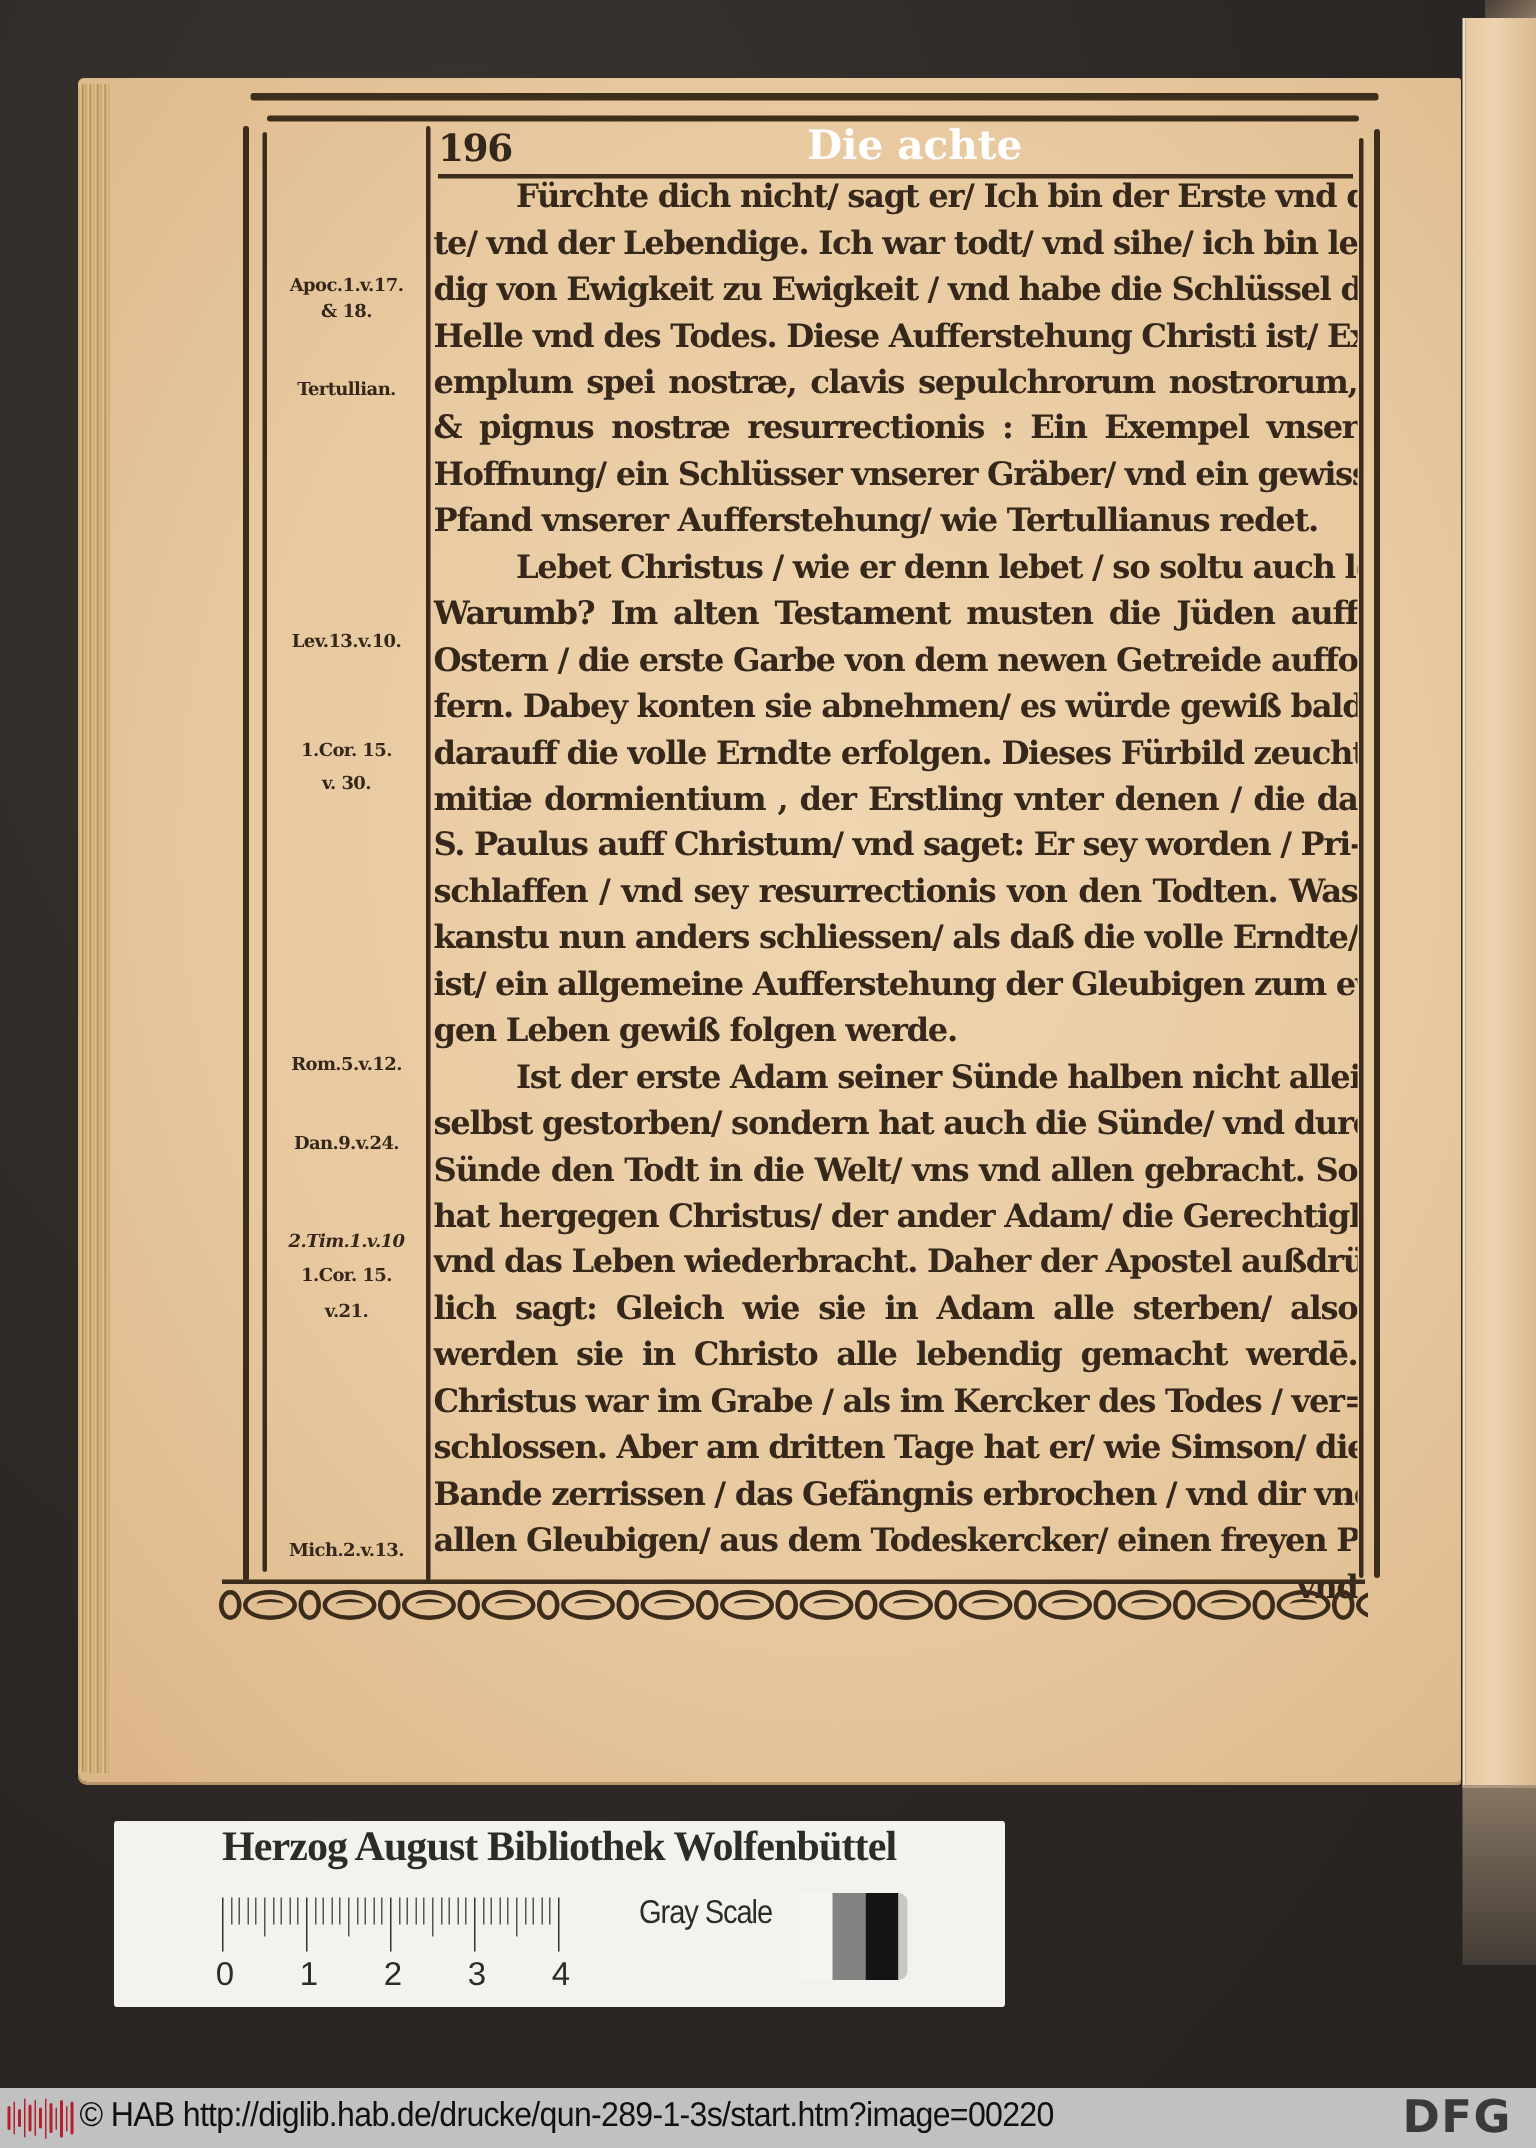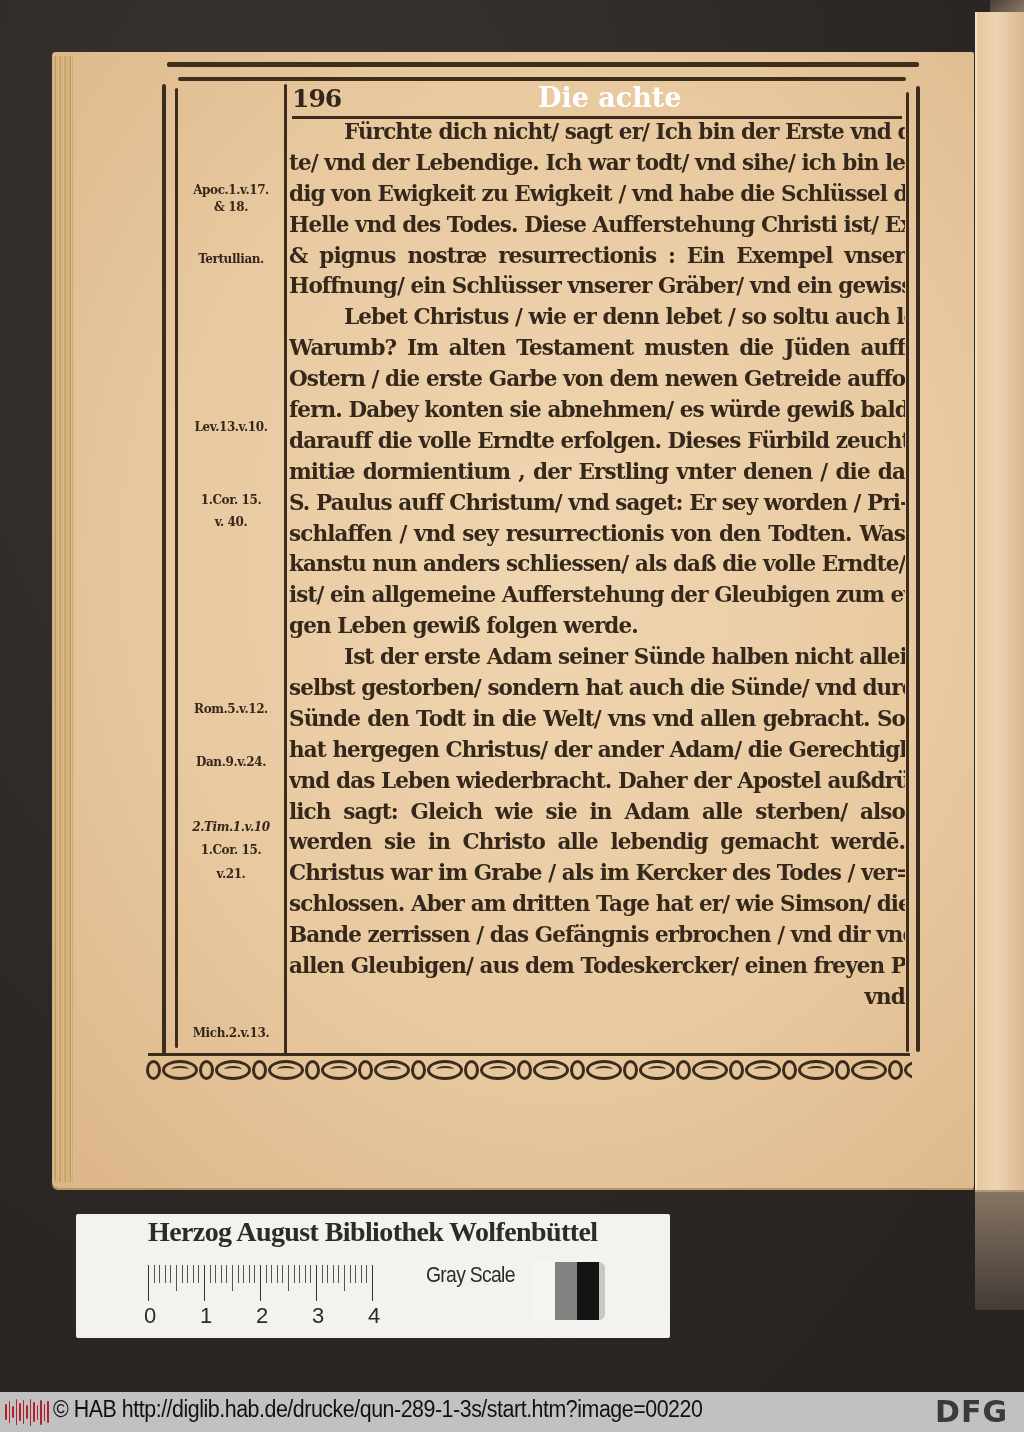--- a/index.html
+++ b/index.html
@@ -145,22 +145,24 @@
 <div class="head-rule"></div>
 
 <div class="folio">196</div>
 <div class="running-title">Die achte</div>
 
 <div class="text-block" id="textBlock">
     <div class="line indent">Fürchte dich nicht/ sagt er/ Ich bin der Erste vnd der Letz=</div>
     <div class="line">te/ vnd der Lebendige. Ich war todt/ vnd sihe/ ich bin leben=</div>
     <div class="line">dig von Ewigkeit zu Ewigkeit / vnd habe die Schlüssel der</div>
     <div class="line">Helle vnd des Todes. Diese Aufferstehung Christi ist/ Ex-</div>
+    <div class="line latin">emplum spei nostræ, clavis sepulchrorum nostrorum,</div>
     <div class="line">&amp; pignus nostræ resurrectionis : Ein Exempel vnser</div>
     <div class="line">Hoffnung/ ein Schlüsser vnserer Gräber/ vnd ein gewisses</div>
+    <div class="line last">Pfand vnserer Aufferstehung/ wie Tertullianus redet.</div>
     <div class="line indent">Lebet Christus / wie er denn lebet / so soltu auch leben/</div>
     <div class="line">Warumb? Im alten Testament musten die Jüden auff</div>
     <div class="line">Ostern / die erste Garbe von dem newen Getreide auffopf=</div>
     <div class="line">fern.   Dabey konten sie abnehmen/ es würde gewiß bald</div>
     <div class="line">darauff die volle Erndte erfolgen.   Dieses Fürbild zeucht</div>
     <div class="line">mitiæ dormientium , der Erstling vnter denen / die da</div>
     <div class="line">S. Paulus auff Christum/ vnd saget: Er sey worden / Pri-</div>
     <div class="line">schlaffen / vnd sey resurrectionis von den Todten.   Was</div>
     <div class="line">kanstu nun anders schliessen/ als daß die volle Erndte/ das</div>
     <div class="line">ist/ ein allgemeine Aufferstehung der Gleubigen zum ewi=</div>
@@ -177,21 +179,21 @@
     <div class="line">Bande zerrissen / das Gefängnis erbrochen / vnd dir vnd</div>
     <div class="line">allen Gleubigen/ aus dem Todeskercker/ einen freyen Paß</div>
     <div class="line right">vnd</div>
   </div>
 <div id="marginBlock">
     <div class="margin-note" style="top: 181px;">Apoc.1.v.17.</div>
     <div class="margin-note" style="top: 198px;">&amp; 18.</div>
     <div class="margin-note" style="top: 250px;">Tertullian.</div>
     <div class="margin-note" style="top: 396px; margin-top: 22px;">Lev.13.v.10.</div>
     <div class="margin-note" style="top: 491px;">1.Cor. 15.</div>
-    <div class="margin-note" style="top: 513px;">v. 40.</div>
+    <div class="margin-note" style="top: 513px;">v. 30.</div>
     <div class="margin-note" style="top: 700px;">Rom.5.v.12.</div>
     <div class="margin-note" style="top: 753px;">Dan.9.v.24.</div>
     <div class="margin-note" style="top: 818px; font-style: italic;">2.Tim.1.v.10</div>
     <div class="margin-note" style="top: 841px;">1.Cor. 15.</div>
     <div class="margin-note" style="top: 865px;">v.21.</div>
     <div class="margin-note" style="top: 1024px;">Mich.2.v.13.</div>
   </div>
 
 <div class="orn-rule"></div>
 <div class="ornament" id="ornament">

